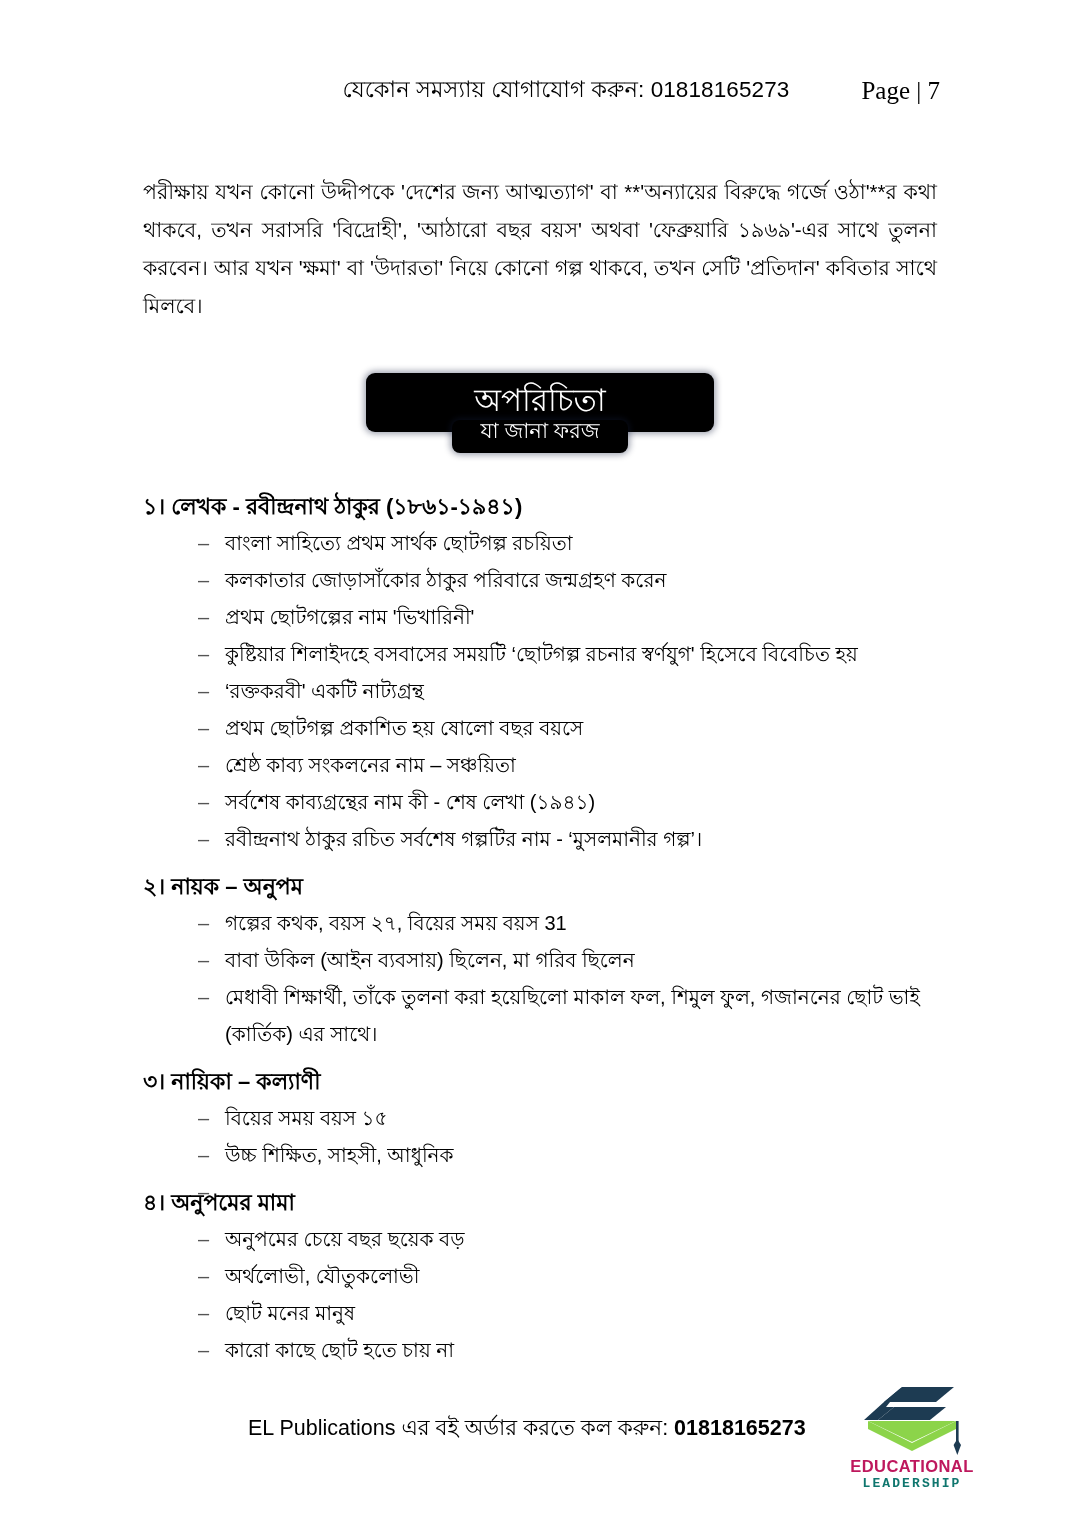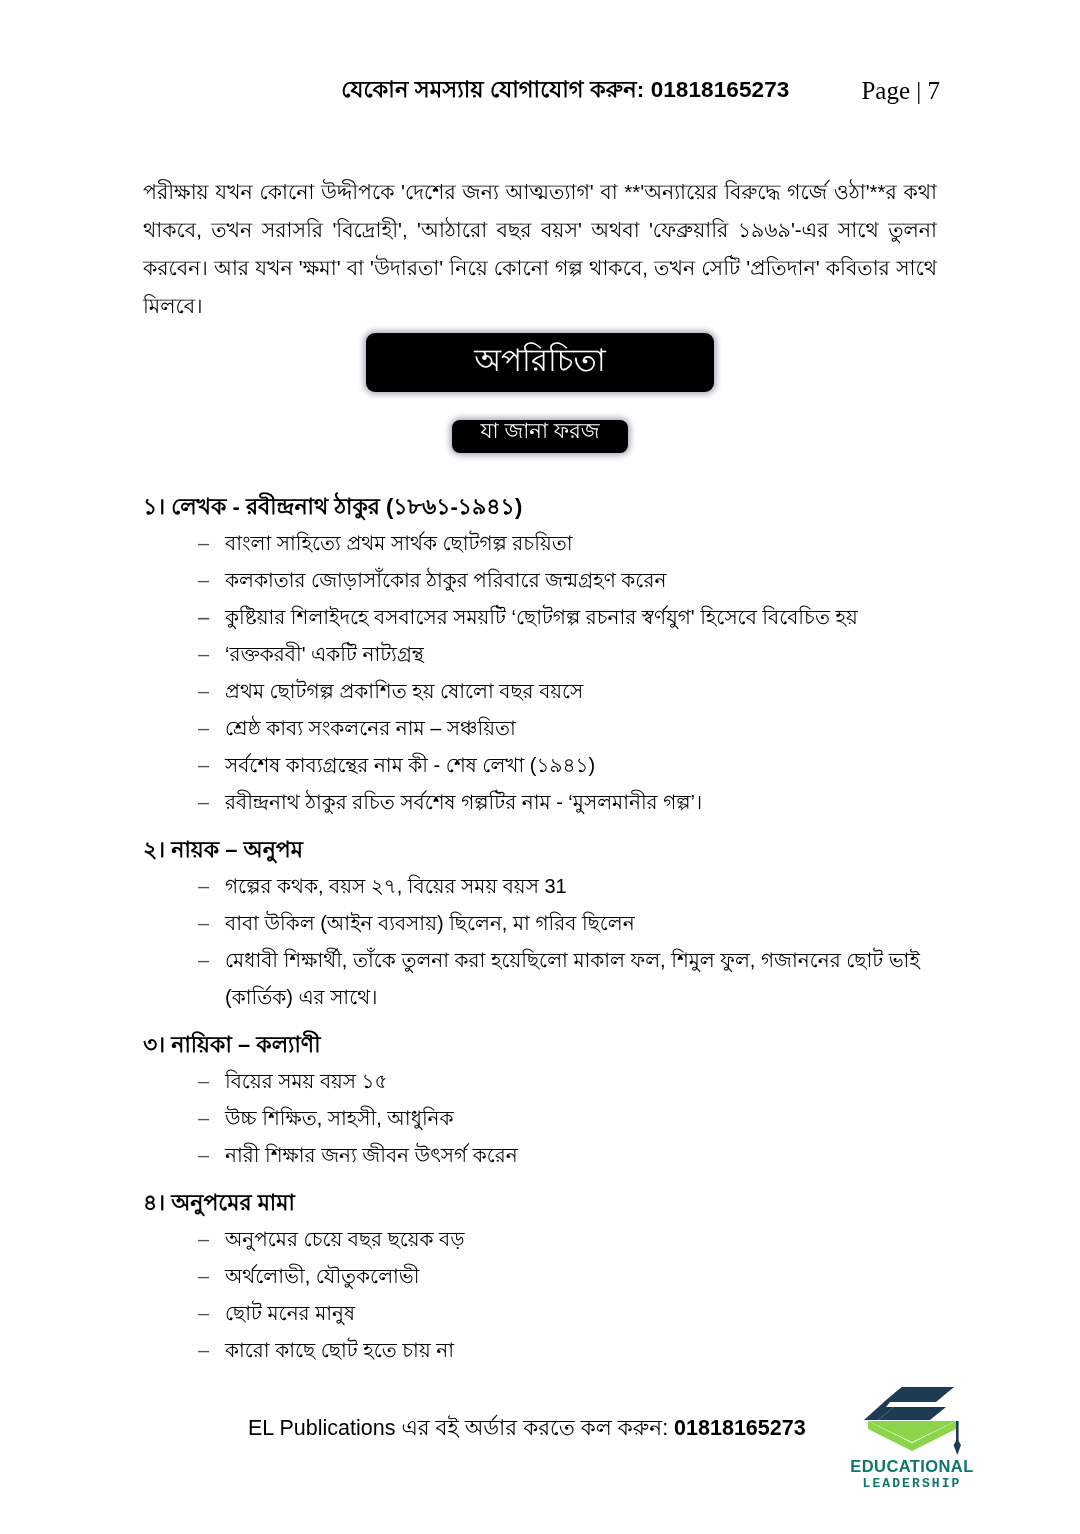--- a/index.html
+++ b/index.html
@@ -29,21 +29,21 @@
     top: 70px;
     left: 140px;
     width: 800px;
     height: 40px;
     display: flex;
     align-items: center;
     justify-content: flex-end;
   }
   .header-contact {
     font-size: 22.5px;
-    font-weight: bold;
+    font-weight: normal;
     letter-spacing: 0.1px;
     white-space: nowrap;
     line-height: 1;
   }
   .header-spacer { width: 72px; }
   .header-page {
     font-family: "Liberation Serif", "DejaVu Serif", serif;
     font-size: 25px;
     font-weight: normal;
     white-space: nowrap;
@@ -82,20 +82,21 @@
     text-align: center;
     line-height: 1;
   }
   .badge-title {
     top: 333px;
   }
   .badge-title .badge {
     font-size: 31px;
     padding: 12px 108px 16px 108px;
     min-width: 120px;
+    margin-top: 40px;
   }
   .badge-sub {
     top: 420px;
   }
   .badge-sub .badge {
     font-size: 21px;
     padding: 0 28px 12px 28px;
     border-radius: 8px;
   }
 
@@ -226,20 +227,21 @@
         <li>
             <span class="dash">–</span>
             <span class="btxt">বাংলা সাহিত্যে প্রথম সার্থক ছোটগল্প রচয়িতা</span>
           </li>
         <li>
             <span class="dash">–</span>
             <span class="btxt">কলকাতার জোড়াসাঁকোর ঠাকুর পরিবারে জন্মগ্রহণ করেন</span>
           </li>
         <li>
             <span class="dash">–</span>
+            <span class="btxt">প্রথম ছোটগল্পের নাম 'ভিখারিনী'</span>
           </li>
         <li>
             <span class="dash">–</span>
             <span class="btxt">কুষ্টিয়ার শিলাইদহে বসবাসের সময়টি ‘ছোটগল্প রচনার স্বর্ণযুগ' হিসেবে বিবেচিত হয়</span>
           </li>
         <li>
             <span class="dash">–</span>
             <span class="btxt">‘রক্তকরবী' একটি নাট্যগ্রন্থ</span>
           </li>
         <li>
@@ -285,21 +287,20 @@
         <li>
             <span class="dash">–</span>
             <span class="btxt">বিয়ের সময় বয়স ১৫</span>
           </li>
         <li>
             <span class="dash">–</span>
             <span class="btxt">উচ্চ শিক্ষিত, সাহসী, আধুনিক</span>
           </li>
         <li>
             <span class="dash">–</span>
-            <span class="btxt">নারী শিক্ষার জন্য জীবন উৎসর্গ করেন</span>
           </li>
       </ul>
     </div>
 
     <div class="section">
       <div class="section-heading">৪। অনুপমের মামা</div>
       <ul class="bullets">
         <li>
             <span class="dash">–</span>
             <span class="btxt">অনুপমের চেয়ে বছর ছয়েক বড়</span>
@@ -333,18 +334,18 @@
 
         <polygon points="28,17 46,2 30,22 38,22 22,35 8,35" fill="#1d3b52"></polygon>
 
         <polygon points="12,36 56,36 56,57 12,36" fill="#8cd44a"></polygon>
         <polygon points="56,36 100,36 56,57" fill="#8cd44a"></polygon>
         <polygon points="12,36 56,58 100,36 100,44 56,66 12,44" fill="#8cd44a"></polygon>
 
         <rect x="100" y="36" width="2.6" height="22" fill="#1d3b52"></rect>
         <polygon points="101.3,54 105,60 101.3,70 97.6,60" fill="#1d3b52"></polygon>
       </svg>
-      <div class="logo-name" style="color: #0f766e;">EDUCATIONAL</div>
+      <div class="logo-name" style="color: #be185d;">EDUCATIONAL</div>
       <div class="logo-sub" style="color: #0f766e; font-family: Liberation Mono, monospace;">LEADERSHIP</div>
     </div>
   </div>
 
 </div>
 
 </body></html>

